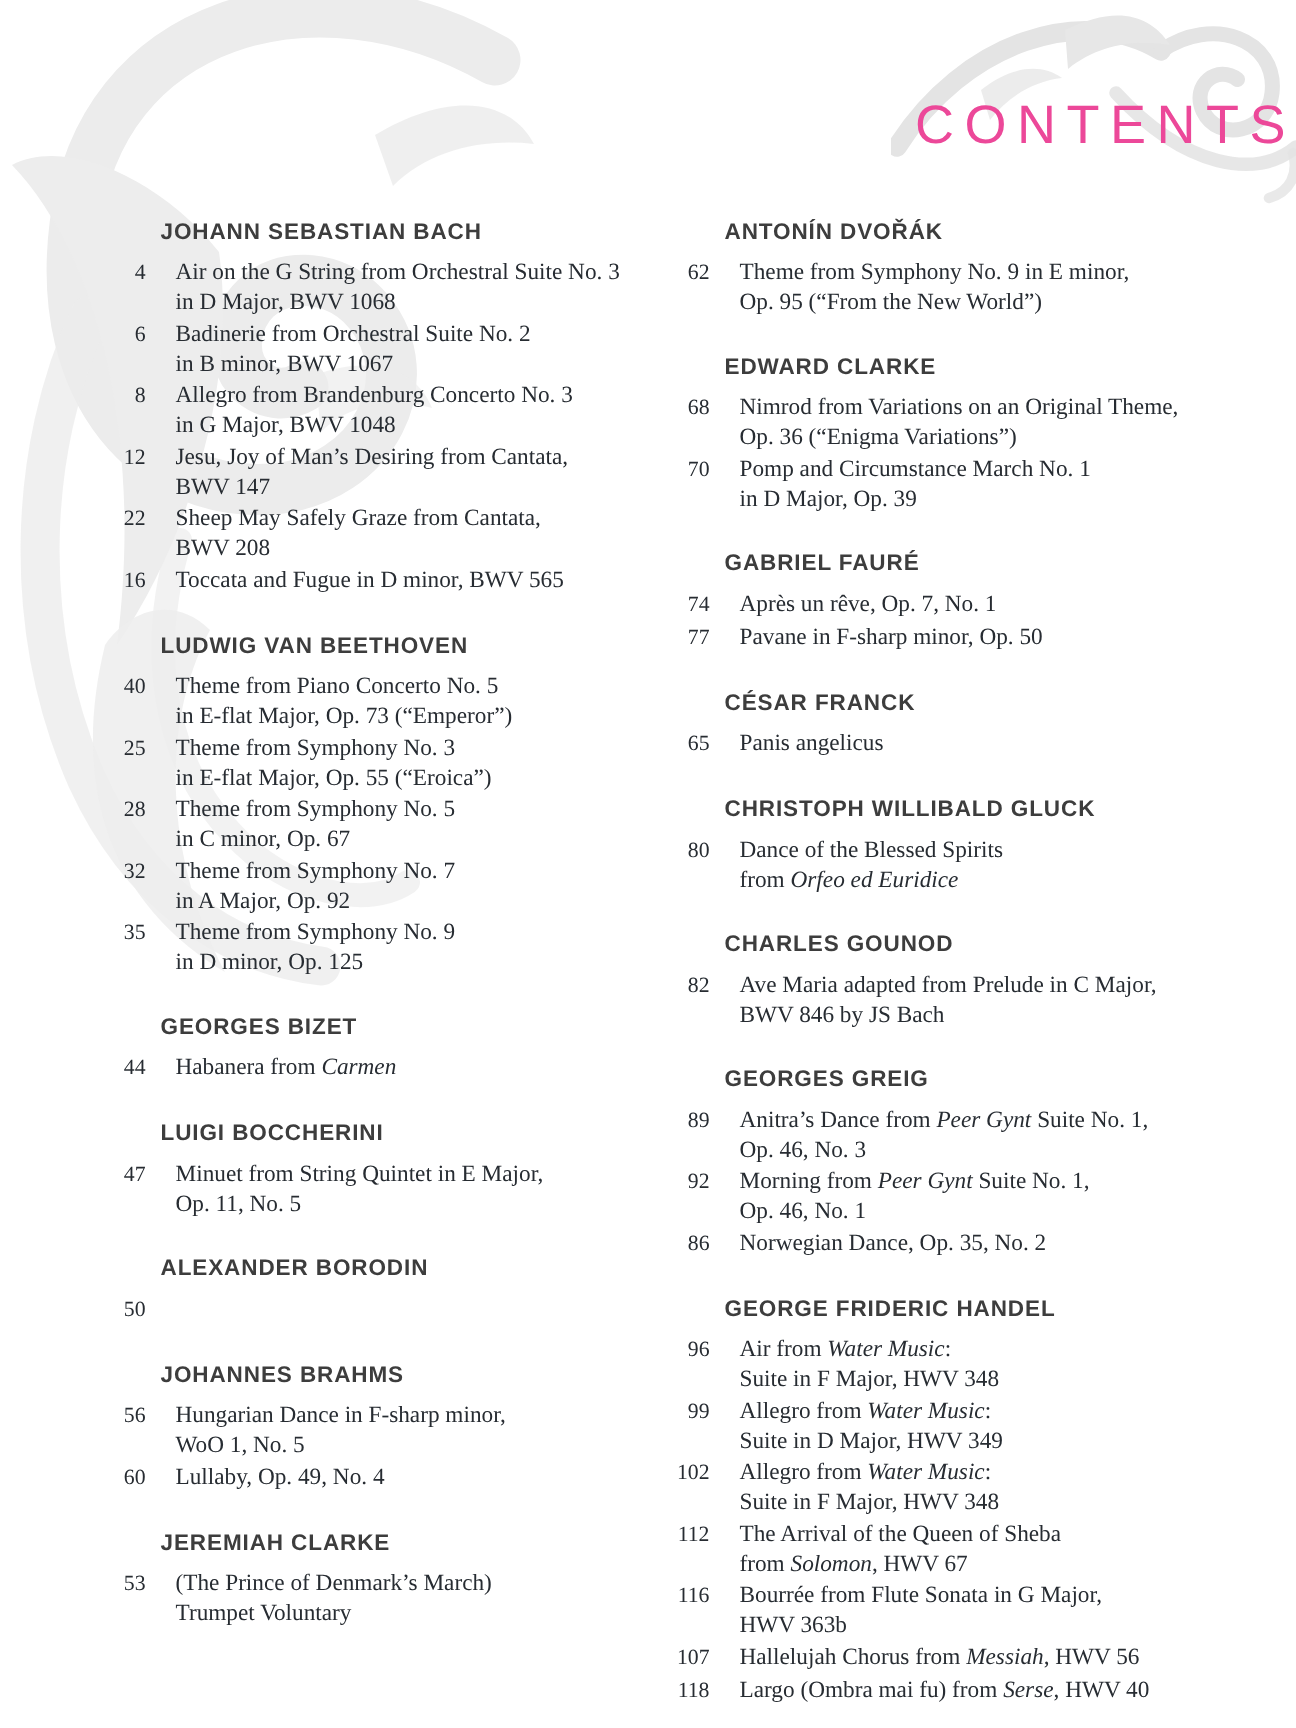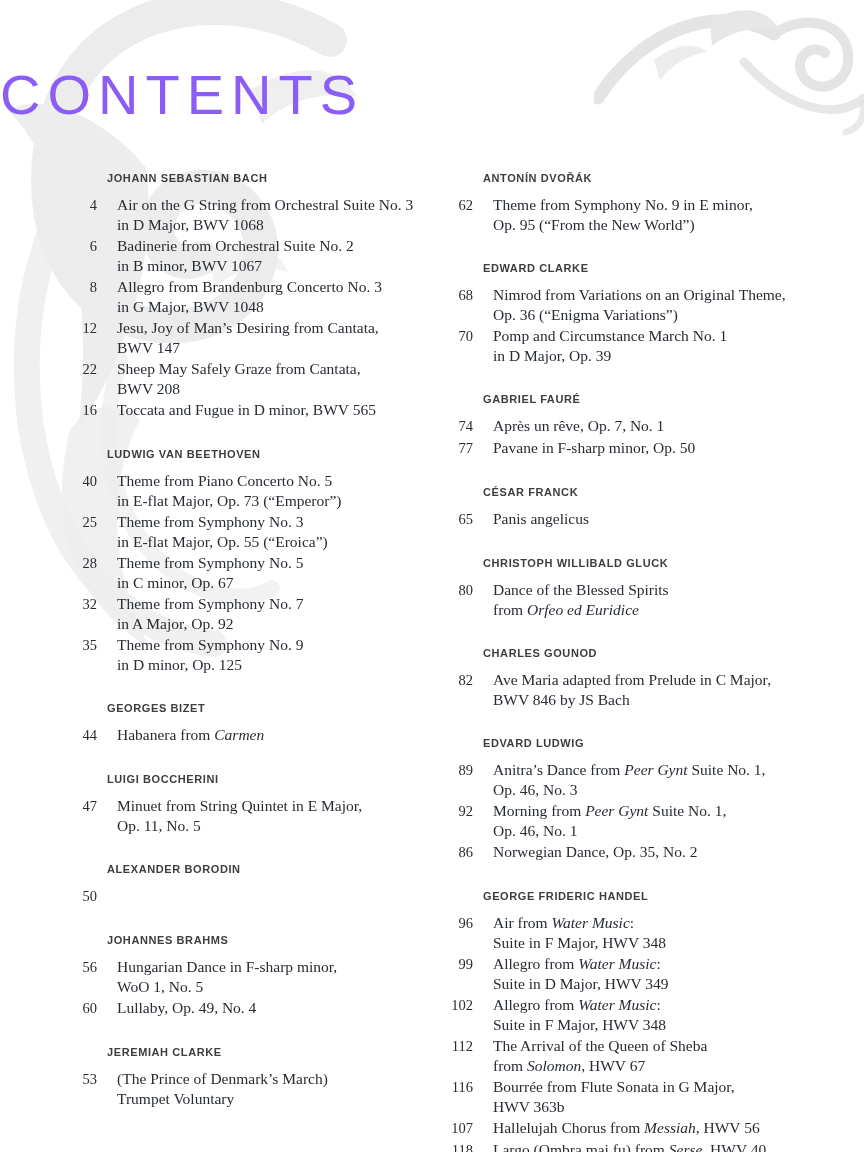--- a/index.html
+++ b/index.html
@@ -10,42 +10,42 @@
     color:#272c32;
     position:relative;
     overflow:hidden;
   }
   .ornament{position:absolute;z-index:1;pointer-events:none;}
   .ornament.tl{top:0;left:0;}
   .ornament.tr{top:0;right:0;}
   .page-title{
     position:relative;z-index:2;
     margin-top:62px;
-    text-align:left;
+    text-align:right;
     font-family:"Liberation Sans",sans-serif;
     font-weight:300;
-    font-size:56px;
+    font-size:36px;
     letter-spacing:7px;
-    color:#8b5cf6;
+    color:#ec4899;
   }
   .columns{
     position:relative;z-index:2;
     display:flex;
     margin-top:42px;
     padding-left:67px;
   }
   .col{box-sizing:border-box;}
   .col-1{width:372px;}
   .col-2{width:390px;margin-left:4px;}
   .section{margin-top:25px;}
   .section:first-child{margin-top:0;}
   .composer{
     font-family:"Liberation Sans",sans-serif;
     font-weight:700;
-    font-size:11px;
+    font-size:15px;
     letter-spacing:0.6px;
     color:#3d3d3d;
     margin-bottom:8px;
     padding-left:40px;
     line-height:18px;
   }
   .entry{display:flex;margin-bottom:2px;}
   .pagenum{
     width:30px;
     flex-shrink:0;
@@ -293,21 +293,21 @@
         <div class="composer">CHARLES GOUNOD</div>
         <div class="entry">
           <div class="pagenum">82</div>
           <div class="titlelines">
             <div class="line"><span>Ave Maria adapted from Prelude in C Major,</span></div>
             <div class="line"><span>BWV 846 by JS Bach</span></div>
           </div>
         </div>
       </div>
       <div class="section">
-        <div class="composer">EDVARD LUDWIG</div>
+        <div class="composer">GEORGES GREIG</div>
         <div class="entry">
           <div class="pagenum">89</div>
           <div class="titlelines">
             <div class="line"><span>Anitra’s Dance from </span><span class="it">Peer Gynt</span><span> Suite No. 1,</span></div>
             <div class="line"><span>Op. 46, No. 3</span></div>
           </div>
         </div>
         <div class="entry">
           <div class="pagenum">92</div>
           <div class="titlelines">

